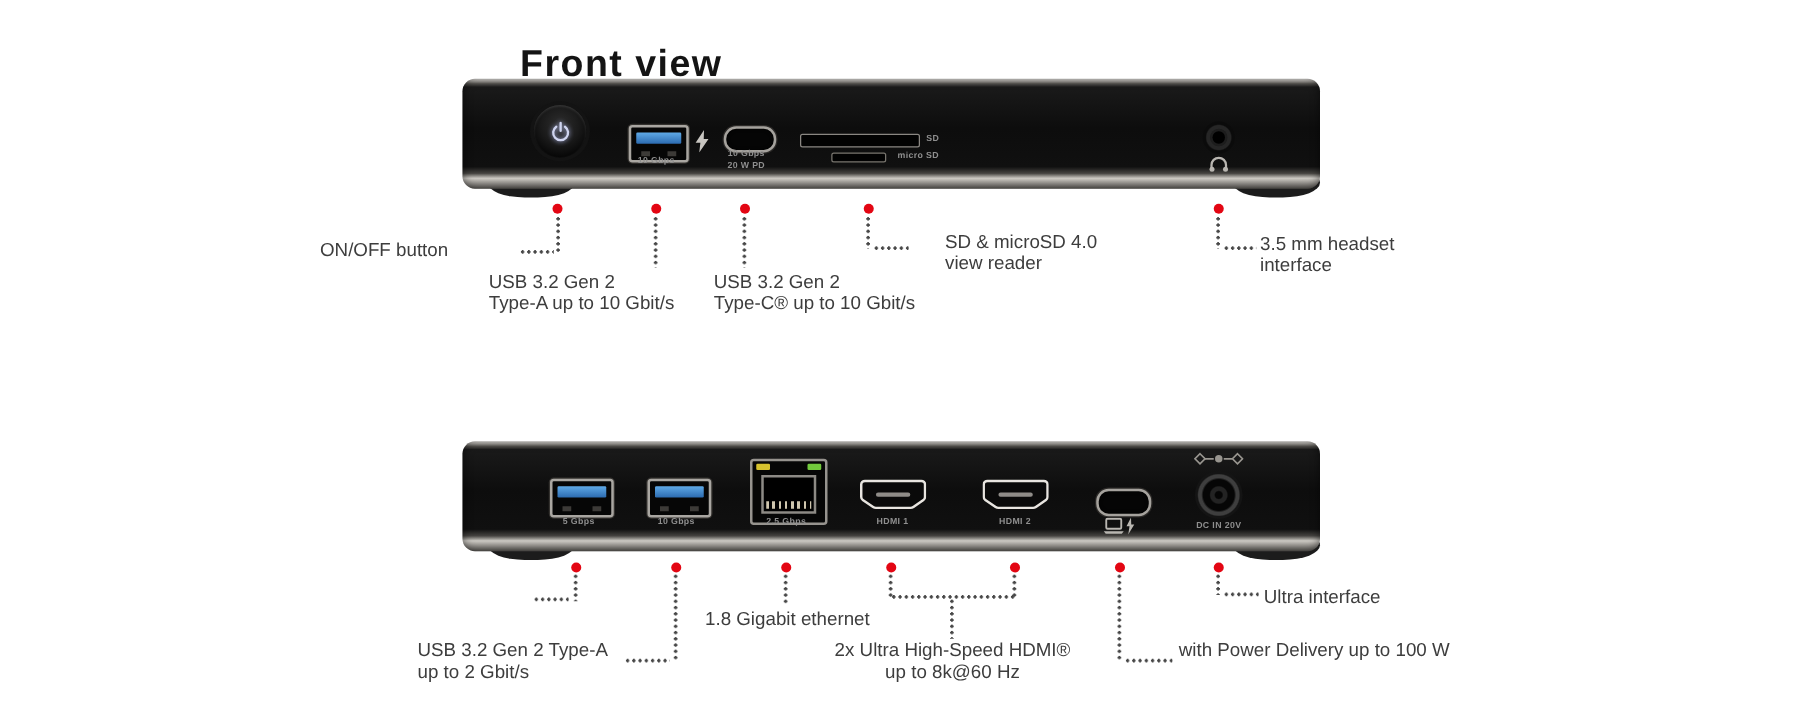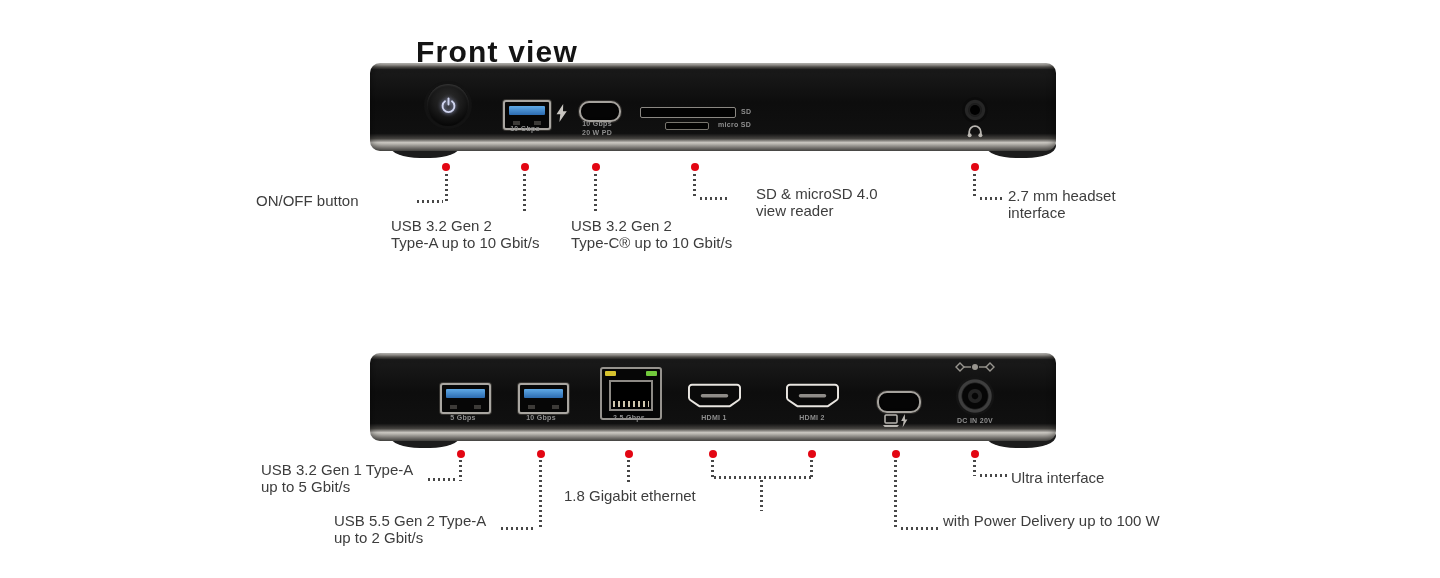--- a/index.html
+++ b/index.html
@@ -125,21 +125,21 @@
   </div>
   <div class="ann" style="left:571px;top:218px;">
     <span>USB 3.2 Gen 2</span>
     <span>Type-C® up to 10 Gbit/s</span>
   </div>
   <div class="ann" style="left:756px;top:186px;">
     <span>SD &amp; microSD 4.0</span>
     <span>view reader</span>
   </div>
   <div class="ann" style="left:1008px;top:188px;">
-    <span>2.7 mm headset</span>
+    <span>3.5 mm headset</span>
     <span>interface</span>
   </div>
 
 
   <div class="foot" style="left:390px;top:431px;"></div>
   <div class="foot" style="left:986px;top:431px;"></div>
 
   <div class="device" style="left:370px;top:353px;">
     <div class="usb-a" style="left:70px;top:30px;width:47px;height:27px;">
       <div class="tongue"></div>
@@ -209,31 +209,31 @@
   <div class="vdots" style="left:810px;top:459px;height:19px;"></div>
   <div class="hdots" style="left:713px;top:476px;width:100px;"></div>
   <div class="vdots" style="left:760px;top:479px;height:32px;"></div>
   <div class="vdots" style="left:894px;top:459px;height:70px;"></div>
   <div class="vdots" style="left:973px;top:459px;height:17px;"></div>
   <div class="hdots" style="left:427px;top:478px;width:28px;"></div>
   <div class="hdots" style="left:500px;top:527px;width:36px;"></div>
   <div class="hdots" style="left:900px;top:527px;width:38px;"></div>
   <div class="hdots" style="left:979px;top:474px;width:28px;"></div>
 
-  <div class="ann r" style="left:261px;top:462px;width:160px;">
-    <span>USB 3.2 Gen 1 Type-A</span>
-    <span>up to 5 Gbit/s</span>
-  </div>
   <div class="ann r" style="left:334px;top:513px;width:160px;">
-    <span>USB 5.5 Gen 2 Type-A</span>
+    <span>USB 3.2 Gen 2 Type-A</span>
     <span>up to 2 Gbit/s</span>
   </div>
   <div class="ann" style="left:564px;top:488px;">
     <span>1.8 Gigabit ethernet</span>
   </div>
+  <div class="ann c" style="left:660px;top:513px;width:204px;">
+    <span>2x Ultra High-Speed HDMI®</span>
+    <span>up to 8k@60 Hz</span>
+  </div>
   <div class="ann" style="left:943px;top:513px;">
     <span>with Power Delivery up to 100 W</span>
   </div>
   <div class="ann" style="left:1011px;top:470px;">
     <span>Ultra interface</span>
   </div>
 
 </div>
 
 </body></html>

